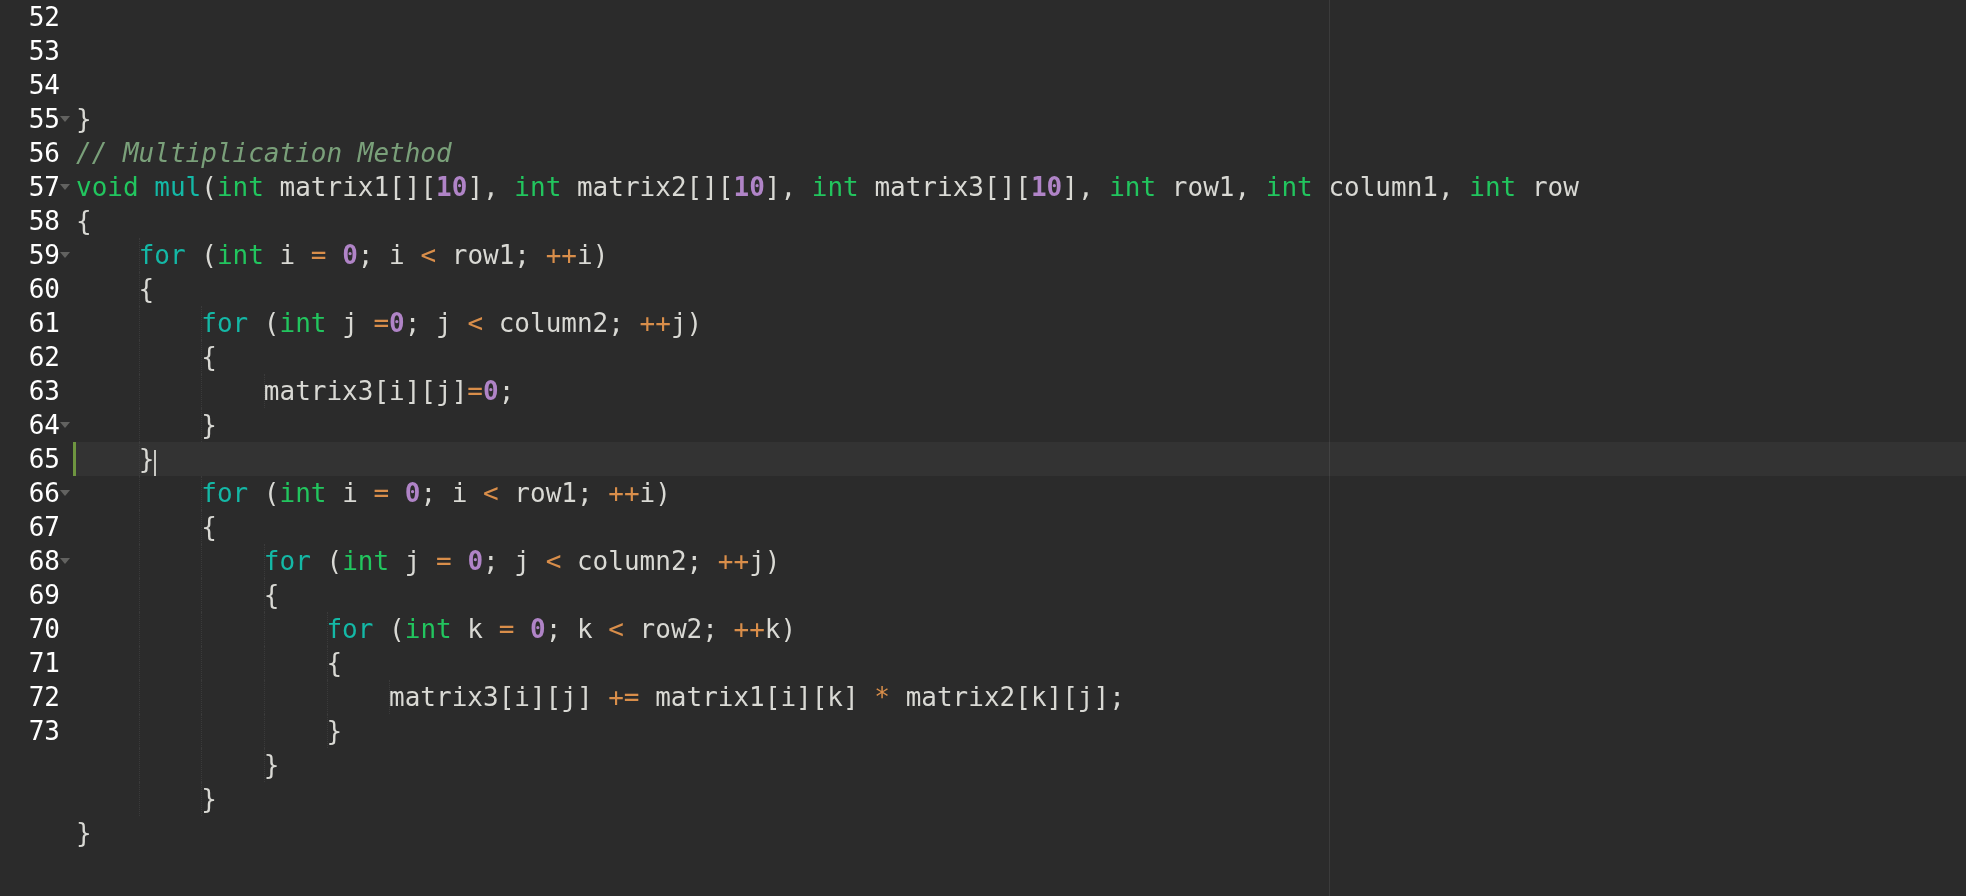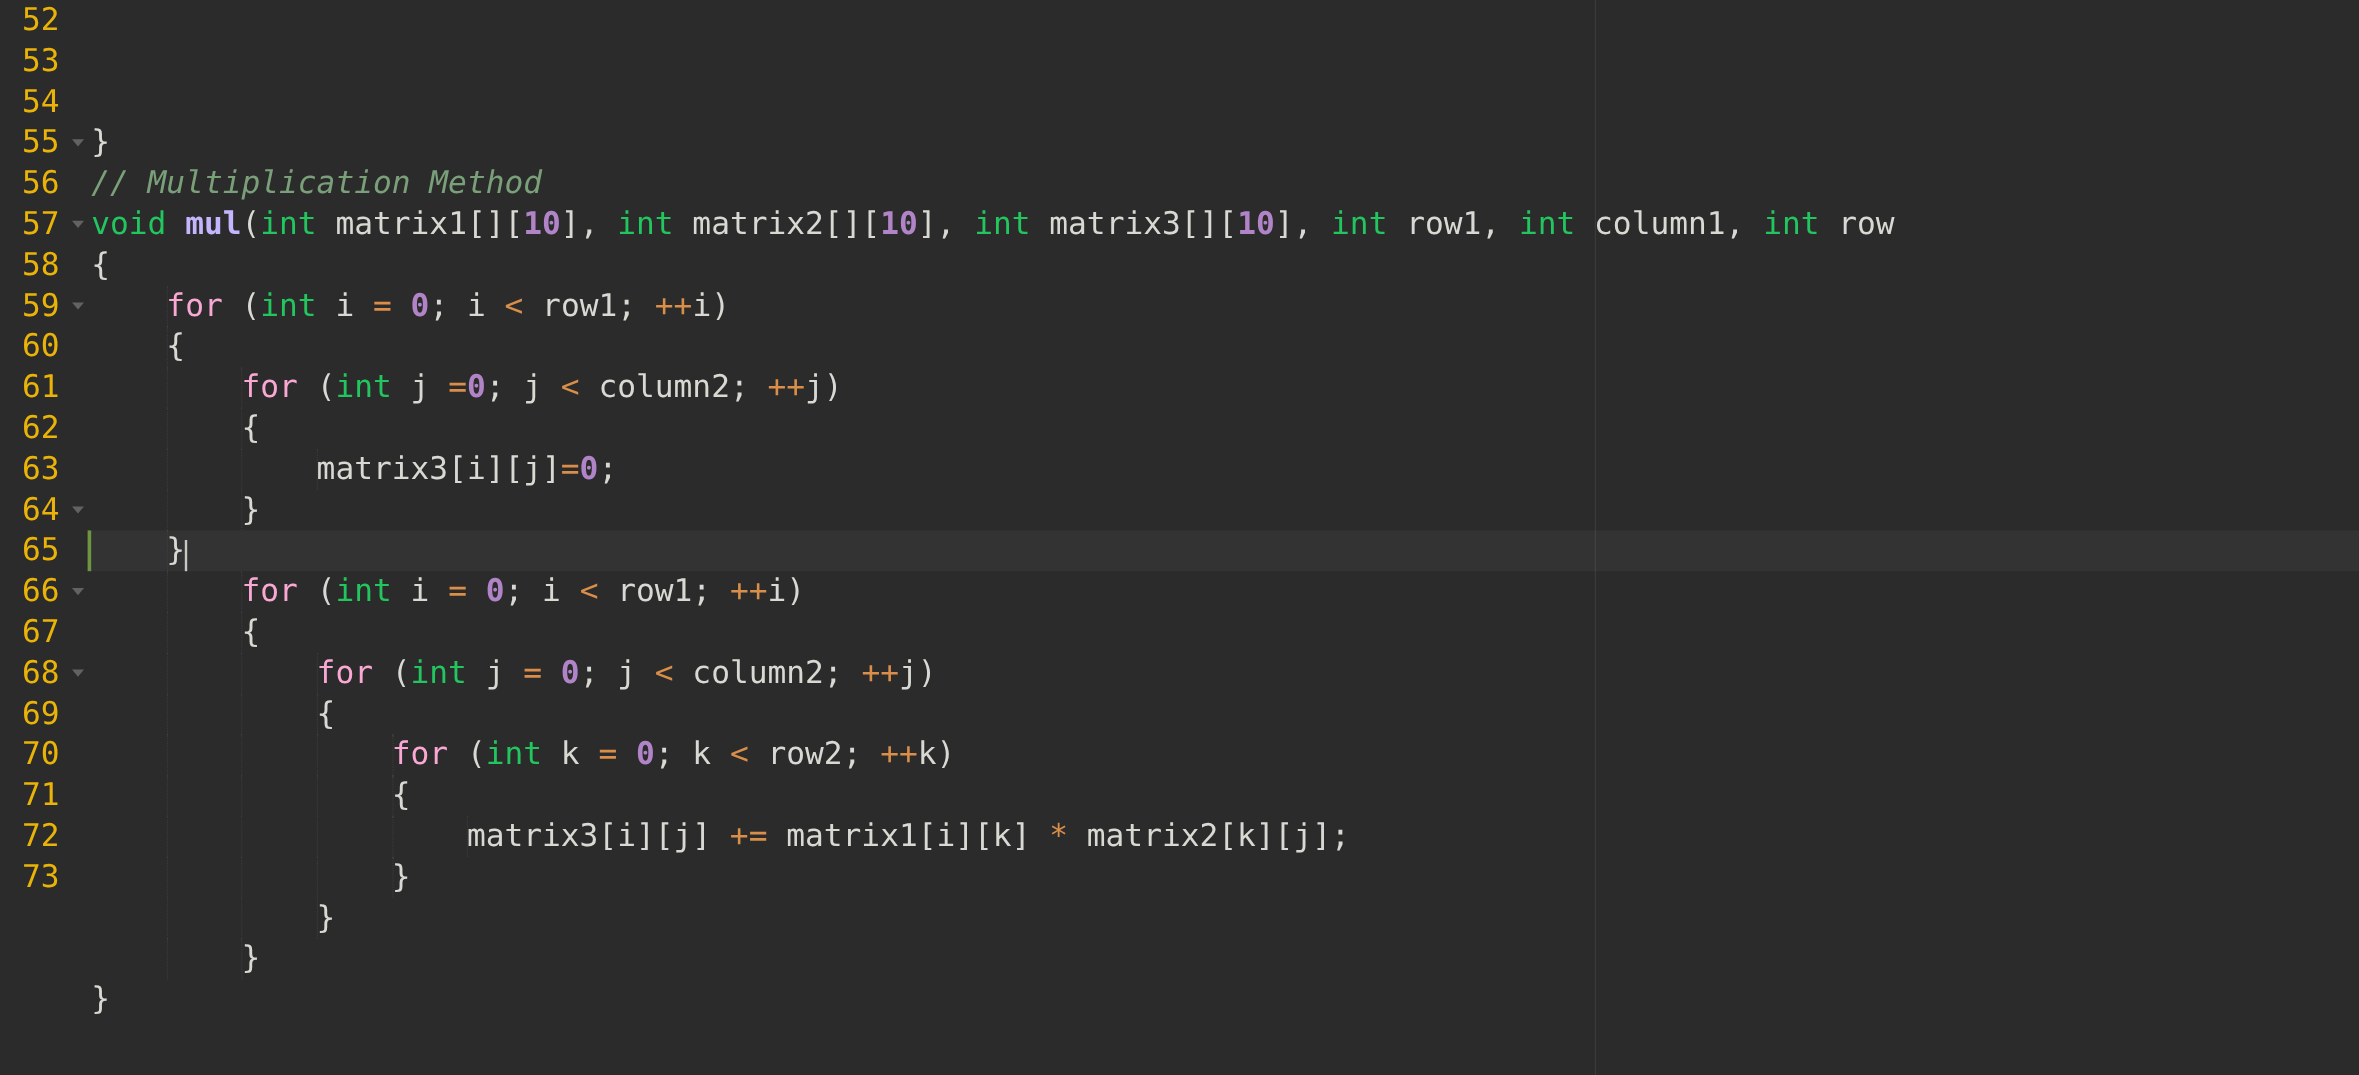--- a/index.html
+++ b/index.html
@@ -13,22 +13,22 @@
   .editor {
     display: flex;
     width: 100%;
     height: 100%;
     font-size: 26px;
     line-height: 34px;
     white-space: pre;
   }
   .gutter {
     background: #2b2b2b;
-    color: #eab308;
-    text-align: center;
+    color: #ffffff;
+    text-align: right;
     padding: 0 12px 0 8px;
     user-select: none;
     min-width: 72px;
   }
   .gutter .ln {
     height: 34px;
     position: relative;
   }
   .gutter .fold {
     position: absolute;
@@ -76,23 +76,23 @@
     position: absolute;
     left: -3px;
     top: 0;
     bottom: 0;
     width: 3px;
     background: #8bc34a;
     opacity: 0.7;
   }
   
   .c-comment    { color: #7aa07a; font-style: italic; }
-  .c-keyword    { color: #f9a8d4; }
+  .c-keyword    { color: #14b8a6; }
   .c-type       { color: #22c55e; }
-  .c-func       { color: #c4b5fd; font-weight: bold; }
+  .c-func       { color: #14b8a6; }
   .c-num        { color: #b084c7; font-weight: bold; }
   .c-op         { color: #d98e4a; }
   .c-punct      { color: #d9d9d4; }
   .c-bracket    { color: #d9d9d4; }
   .caret {
     display: inline-block;
     width: 0;
     border-left: 2px solid #c8c8c3;
     height: 26px;
     vertical-align: text-bottom;

